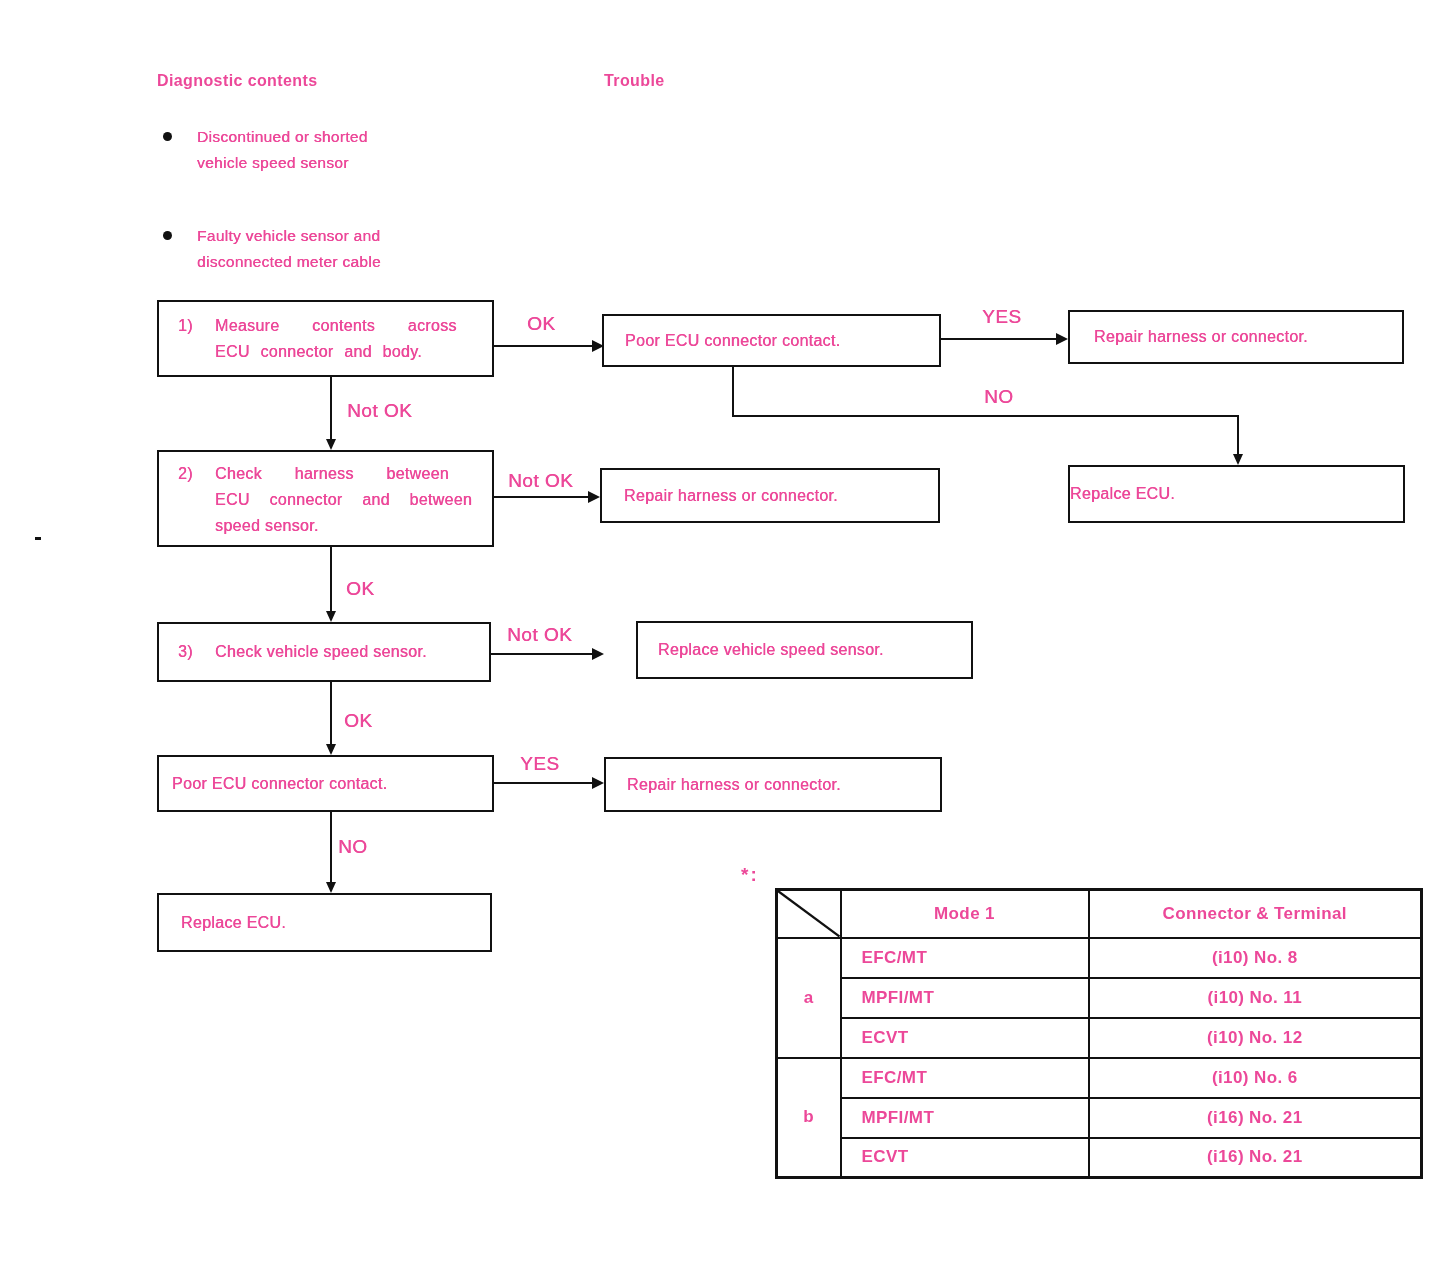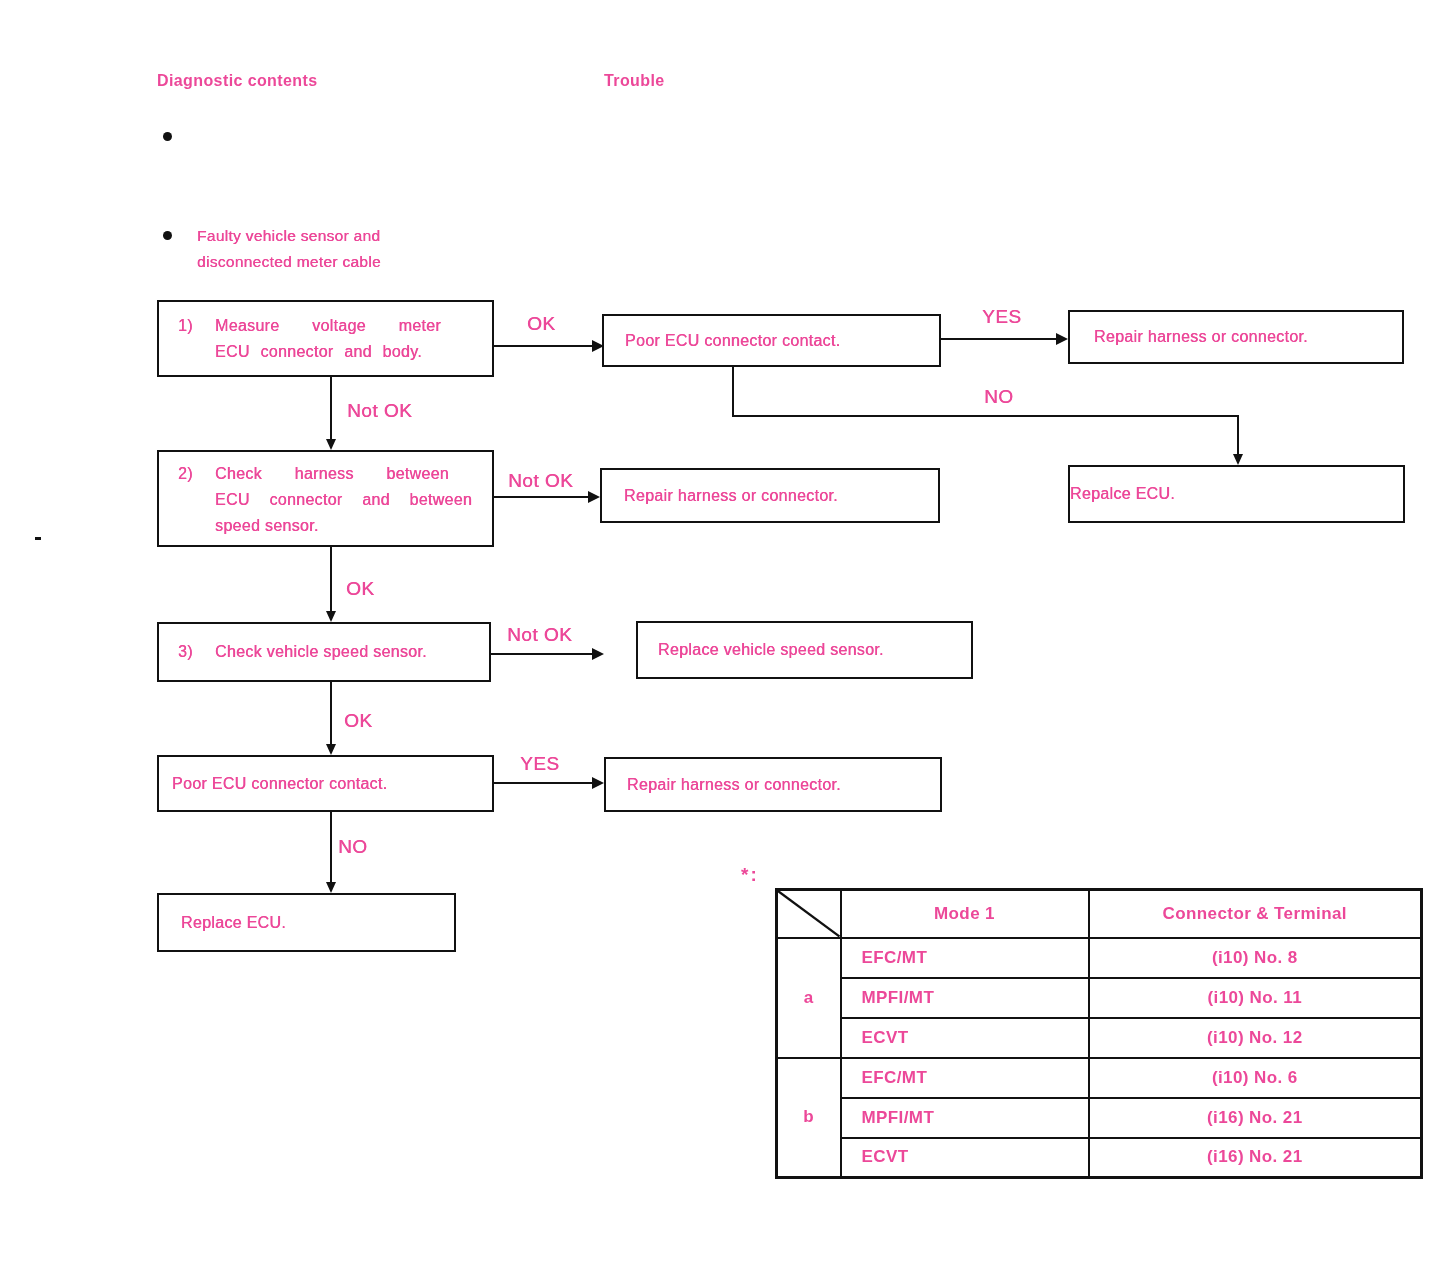--- a/index.html
+++ b/index.html
@@ -106,37 +106,39 @@
 </style>
 </head>
 <body>
 
 <div class="page">
 
   <div class="sec-title" style="left:157px; top:72px;">Diagnostic contents</div>
 
   <div class="bullet-item" style="left:163px; top:124px; width:300px;">
     <span class="dot"></span>
+    <span class="bullet-text">Discontinued or shorted
+vehicle speed sensor</span>
   </div>
   <div class="bullet-item" style="left:163px; top:176px; width:300px;margin-top:47px;">
     <span class="dot"></span>
     <span class="bullet-text">Faulty vehicle sensor and
 disconnected meter cable</span>
   </div>
 
   <div class="sec-title" style="left:604px; top:72px;">Trouble</div>
 
 
   <div class="speck" style="left:35px; top:537px; width:6px; height:3px;"></div>
 
   <div class="fbox" style="left:157px; top:300px; width:337px; height:77px; padding:11px 14px 0 19px;">
     <div class="step">
       <span class="num">1)</span>
       <div class="lines">
-        <div class="ws-xl">Measure voltage meter</div>
+        <div class="ws-xl">Measure contents across</div>
         <div class="ws-md">ECU connector and body.</div>
       </div>
     </div>
   </div>
 
   <div class="fbox" style="left:157px; top:450px; width:337px; height:97px; padding:9px 14px 0 19px;">
     <div class="step">
       <span class="num">2)</span>
       <div class="lines">
         <div class="ws-xl">Check harness between</div>
@@ -152,21 +154,21 @@
       <div class="lines">
         <div>Check vehicle speed sensor.</div>
       </div>
     </div>
   </div>
 
   <div class="fbox center" style="left:157px; top:755px; width:337px; height:57px; padding-left:13px;">
     <span>Poor ECU connector contact.</span>
   </div>
 
-  <div class="fbox center" style="left:157px; top:893px; width:299px; height:59px; padding-left:22px;">
+  <div class="fbox center" style="left:157px; top:893px; width:335px; height:59px; padding-left:22px;">
     <span>Replace ECU.</span>
   </div>
 
   <div class="fbox center" style="left:602px; top:314px; width:339px; height:53px; padding-left:21px;">
     <span>Poor ECU connector contact.</span>
   </div>
 
   <div class="fbox center" style="left:600px; top:468px; width:340px; height:55px; padding-left:22px;">
     <span>Repair harness or connector.</span>
   </div>

